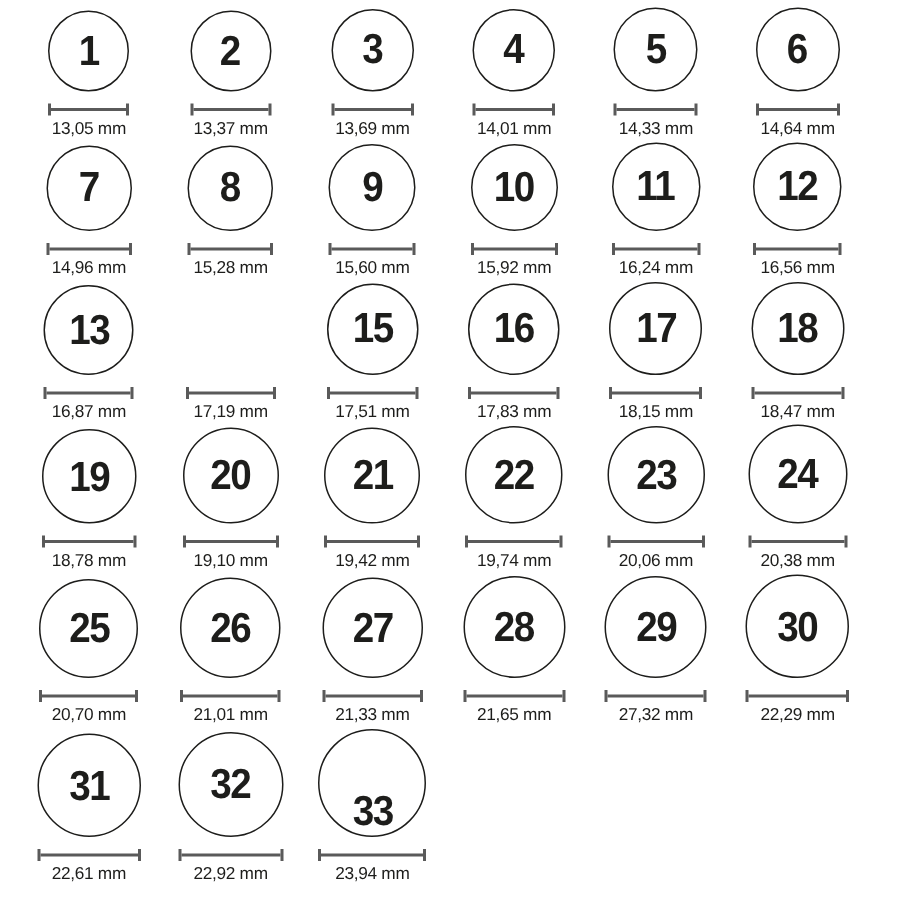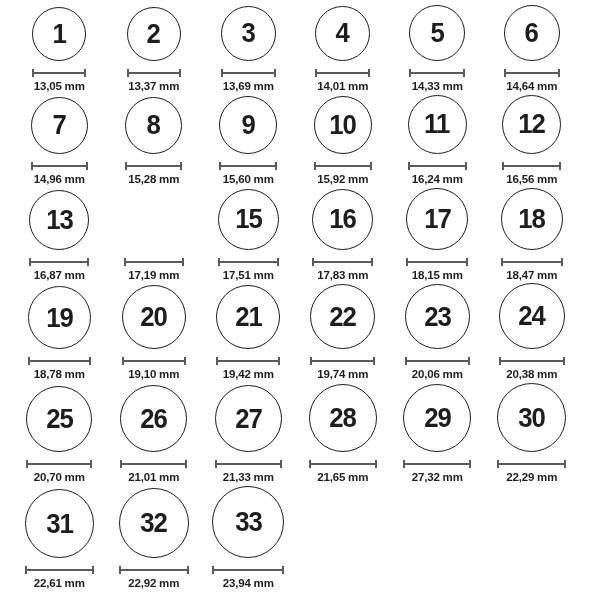--- a/index.html
+++ b/index.html
@@ -57,21 +57,21 @@
   .measure .line {
     position: absolute;
     left: 0;
     right: 0;
     top: 3px;
     height: 2px;
     background: #5a5a5a;
   }
   .dlabel {
     margin-top: 3px;
-    font-weight: 700;
+    font-weight: 400;
     font-size: 11.5px;
     color: #1d1d1b;
     white-space: nowrap;
     letter-spacing: -0.2px;
   }
 </style>
 </head>
 <body>
 
 <div class="chart" id="chart">
@@ -365,21 +365,21 @@
       <div class="cell">
         <div class="circle" style="width: 70px; height: 70px;">
           <span class="num">32</span>
         </div>
         <div class="measure" style="width: 70px;">
           <span class="line"></span>
         </div>
         <div class="dlabel">22,92 mm</div>
       </div>
       <div class="cell">
-        <div class="circle" style="width: 72px; height: 72px;">
+        <div class="circle" style="width: 72px; height: 72px; align-items: flex-end;">
           <span class="num">33</span>
         </div>
         <div class="measure" style="width: 72px;">
           <span class="line"></span>
         </div>
         <div class="dlabel">23,94 mm</div>
       </div>
     </div>
   </div>
 

